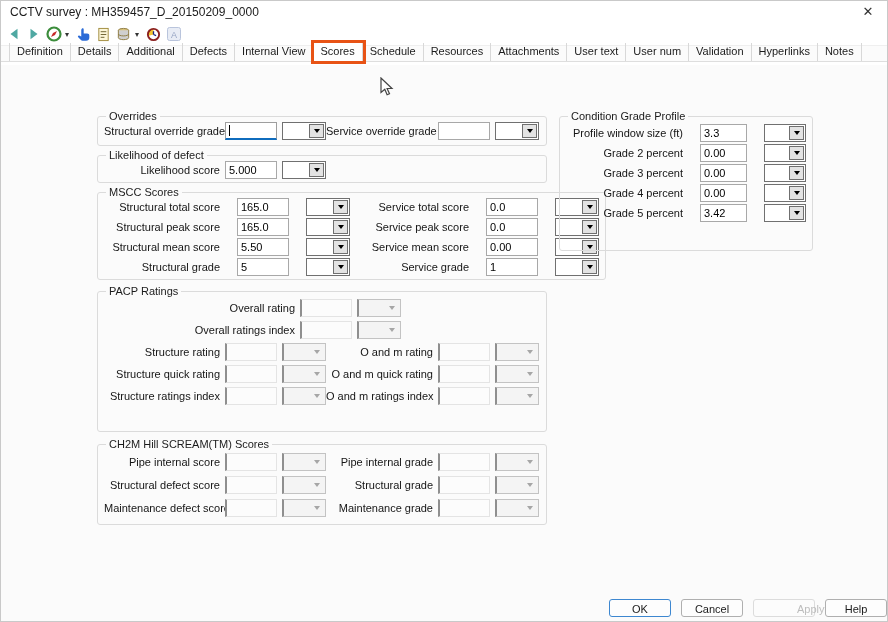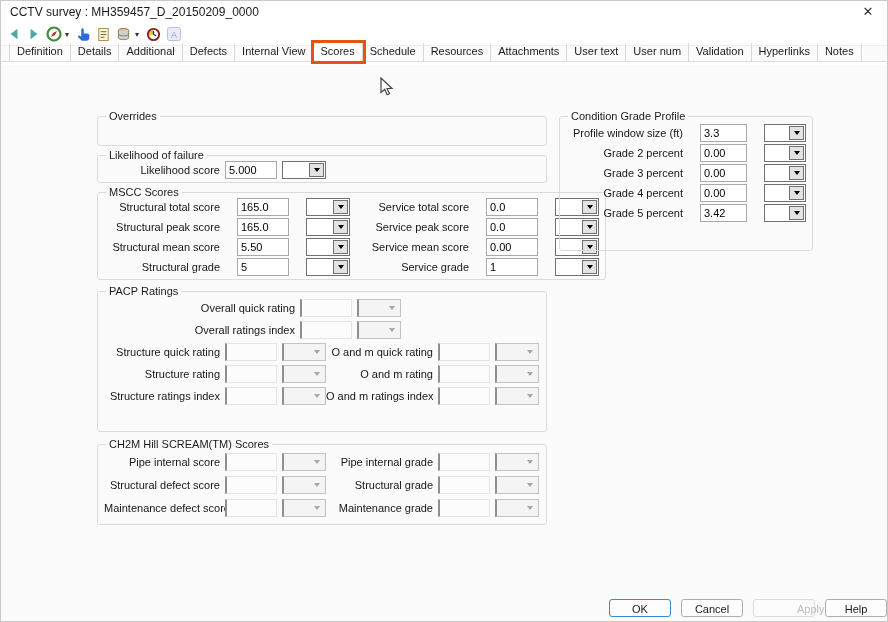--- a/index.html
+++ b/index.html
@@ -166,24 +166,40 @@
   <div class="content">
 
     <span class="cursor">
       <svg width="14" height="20" viewBox="0 0 14 20">
         <path d="M1,1 L1,15.5 L4.8,12.3 L7.1,17.8 L9.5,16.8 L7.1,11.5 L12,11.5 Z" fill="#FFFFFF" stroke="#444" stroke-width="1.2"></path>
       </svg>
     </span>
 
     <fieldset id="fs-overrides">
       <legend>Overrides</legend>
+      <div class="row">
+        <span class="lb w-l">Structural override grade</span>
+        <input class="txt foc" value="" style="">
+        <span class="combo">
+            <span class="cbtn">
+              <span class="arr"></span>
+            </span>
+          </span>
+        <span class="lb w-r">Service override grade</span>
+        <input class="txt" value="" style="">
+        <span class="combo">
+            <span class="cbtn">
+              <span class="arr"></span>
+            </span>
+          </span>
+      </div>
     </fieldset>
 
     <fieldset id="fs-likelihood">
-      <legend>Likelihood of failure</legend>
+      <legend>Likelihood of defect</legend>
       <div class="row">
         <span class="lb w-l">Likelihood score</span>
         <input class="txt" value="5.000" style="">
         <span class="combo">
             <span class="cbtn">
               <span class="arr"></span>
             </span>
           </span>
       </div>
     </fieldset>
@@ -252,62 +268,62 @@
             <span class="cbtn">
               <span class="arr"></span>
             </span>
           </span>
       </div>
     </fieldset>
 
     <fieldset id="fs-pacp">
       <legend>PACP Ratings</legend>
       <div class="row">
-        <span class="lb w-c">Overall quick rating</span>
+        <span class="lb w-c">Overall rating</span>
         <input class="txt dis" value="" style="">
         <span class="combo dis">
             <span class="cbtn">
               <span class="arr"></span>
             </span>
           </span>
       </div>
       <div class="row">
         <span class="lb w-c">Overall ratings index</span>
         <input class="txt dis" value="" style="">
         <span class="combo dis">
             <span class="cbtn">
               <span class="arr"></span>
             </span>
           </span>
       </div>
       <div class="row">
+        <span class="lb w-l">Structure rating</span>
+        <input class="txt dis" value="" style="">
+        <span class="combo dis">
+            <span class="cbtn">
+              <span class="arr"></span>
+            </span>
+          </span>
+        <span class="lb w-r">O and m rating</span>
+        <input class="txt dis" value="" style="">
+        <span class="combo dis">
+            <span class="cbtn">
+              <span class="arr"></span>
+            </span>
+          </span>
+      </div>
+      <div class="row">
         <span class="lb w-l">Structure quick rating</span>
         <input class="txt dis" value="" style="">
         <span class="combo dis">
             <span class="cbtn">
               <span class="arr"></span>
             </span>
           </span>
         <span class="lb w-r">O and m quick rating</span>
-        <input class="txt dis" value="" style="">
-        <span class="combo dis">
-            <span class="cbtn">
-              <span class="arr"></span>
-            </span>
-          </span>
-      </div>
-      <div class="row">
-        <span class="lb w-l">Structure rating</span>
-        <input class="txt dis" value="" style="">
-        <span class="combo dis">
-            <span class="cbtn">
-              <span class="arr"></span>
-            </span>
-          </span>
-        <span class="lb w-r">O and m rating</span>
         <input class="txt dis" value="" style="">
         <span class="combo dis">
             <span class="cbtn">
               <span class="arr"></span>
             </span>
           </span>
       </div>
       <div class="row">
         <span class="lb w-l">Structure ratings index</span>
         <input class="txt dis" value="" style="">

